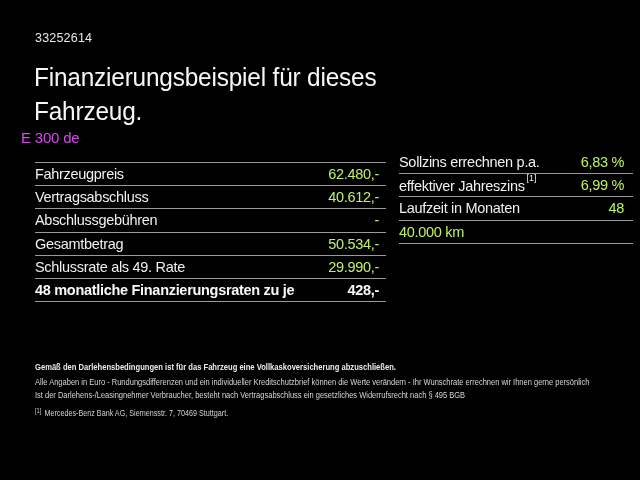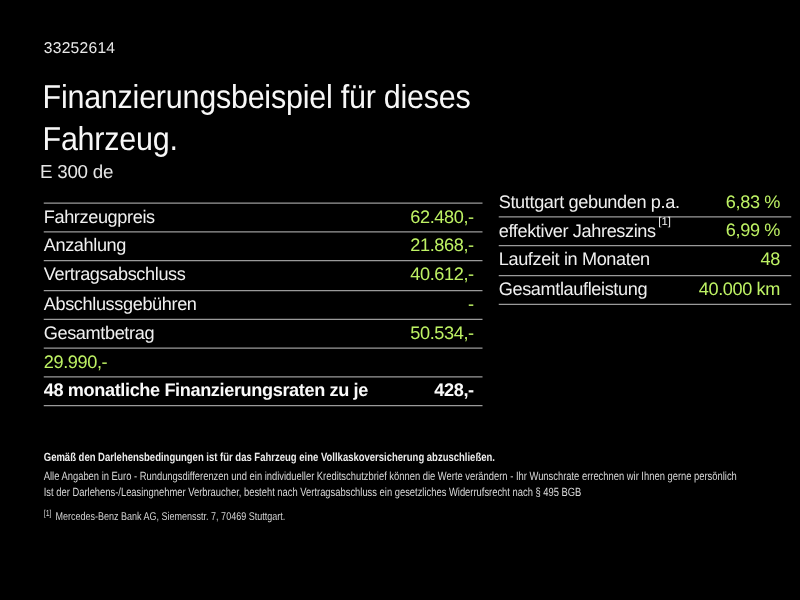--- a/index.html
+++ b/index.html
@@ -29,25 +29,25 @@
     font-size: 26.5px;
     line-height: 34px;
     font-weight: 400;
     color: #f7f7f7;
     transform: scaleX(0.92);
     transform-origin: left top;
     letter-spacing: -0.2px;
   }
   .model {
     position: absolute;
-    left: 32px;
+    left: 21px;
     top: 129px;
     font-size: 15px;
     letter-spacing: -0.2px;
-    color: #e5e5e5;
+    color: #d946ef;
   }
   .ltable {
     position: absolute;
     left: 35px;
     top: 162px;
     width: 351px;
     border-top: 1px solid #9a9a9a;
   }
   .rtable {
     position: absolute;
@@ -137,59 +137,55 @@
   </div>
 
   <div class="model">E 300 de</div>
 
   <div class="ltable">
       <div class="trow">
         <span class="lbl">Fahrzeugpreis</span>
         <span class="val">62.480,-</span>
       </div>
       <div class="trow">
-        <span class="lbl">Anzahlung</span>
-        <span class="val">21.868,-</span>
-      </div>
-      <div class="trow">
         <span class="lbl">Vertragsabschluss</span>
         <span class="val">40.612,-</span>
       </div>
       <div class="trow">
         <span class="lbl">Abschlussgebühren</span>
         <span class="val">-</span>
       </div>
       <div class="trow">
         <span class="lbl">Gesamtbetrag</span>
         <span class="val">50.534,-</span>
       </div>
       <div class="trow">
+        <span class="lbl">Schlussrate als 49. Rate</span>
         <span class="val">29.990,-</span>
       </div>
       <div class="trow bold">
         <span class="lbl">48 monatliche Finanzierungsraten zu je</span>
         <span class="val">428,-</span>
       </div>
     </div>
 
   <div class="rtable">
       <div class="trow">
-        <span class="lbl">Stuttgart gebunden p.a.</span>
+        <span class="lbl">Sollzins errechnen p.a.</span>
         <span class="val">6,83 %</span>
       </div>
       <div class="trow">
         <span class="lbl">effektiver Jahreszins<sup class="fnmark">[1]</sup></span>
         <span class="val">6,99 %</span>
       </div>
       <div class="trow">
         <span class="lbl">Laufzeit in Monaten</span>
         <span class="val">48</span>
       </div>
       <div class="trow">
-        <span class="lbl">Gesamtlaufleistung</span>
         <span class="val">40.000 km</span>
       </div>
     </div>
 
   <div class="disclaimer-bold">Gemäß den Darlehensbedingungen ist für das Fahrzeug eine Vollkaskoversicherung abzuschließen.</div>
 
   <div class="disclaimer-line2">Alle Angaben in Euro - Rundungsdifferenzen und ein individueller Kreditschutzbrief können die Werte verändern - Ihr Wunschrate errechnen wir Ihnen gerne persönlich</div>
 
   <div class="disclaimer-line3">Ist der Darlehens-/Leasingnehmer Verbraucher, besteht nach Vertragsabschluss ein gesetzliches Widerrufsrecht nach § 495 BGB</div>
 

